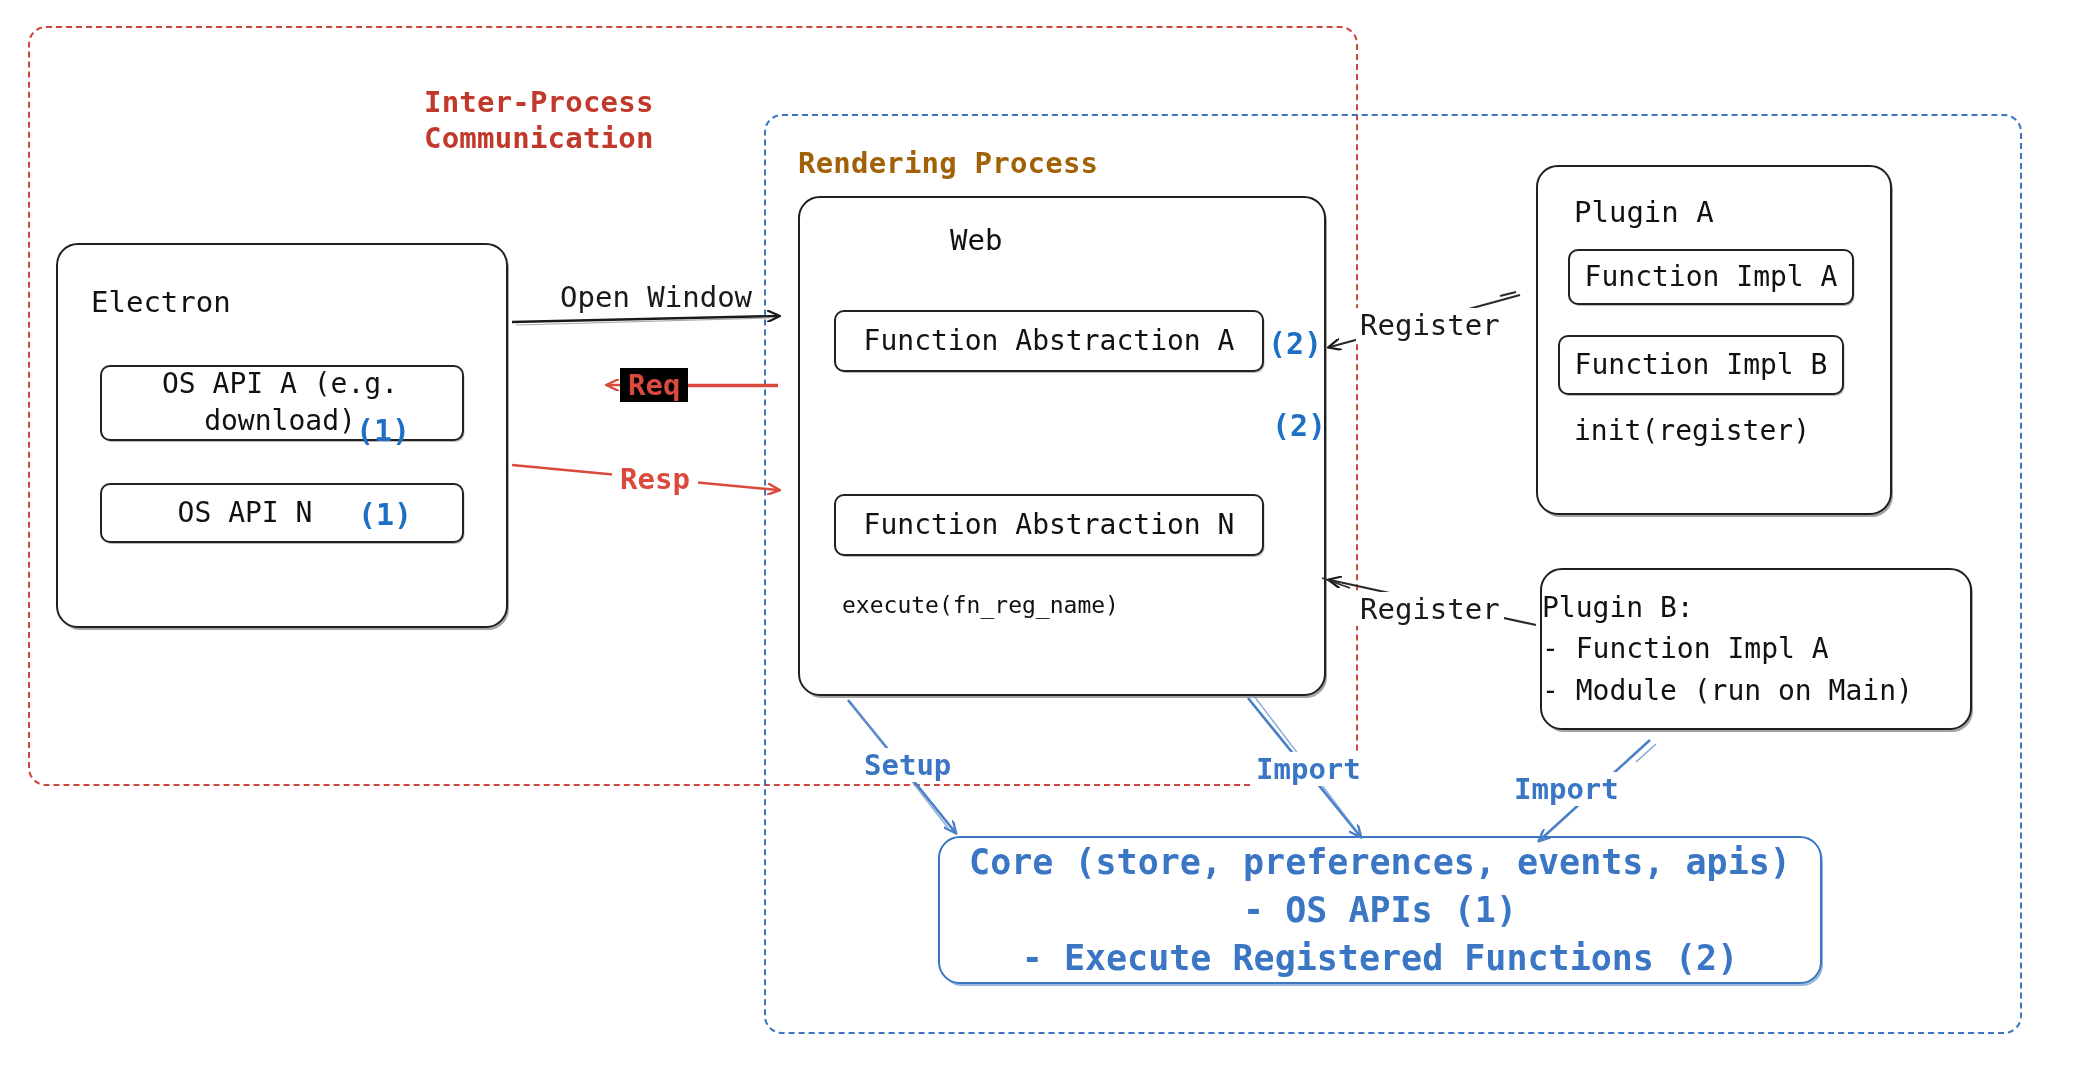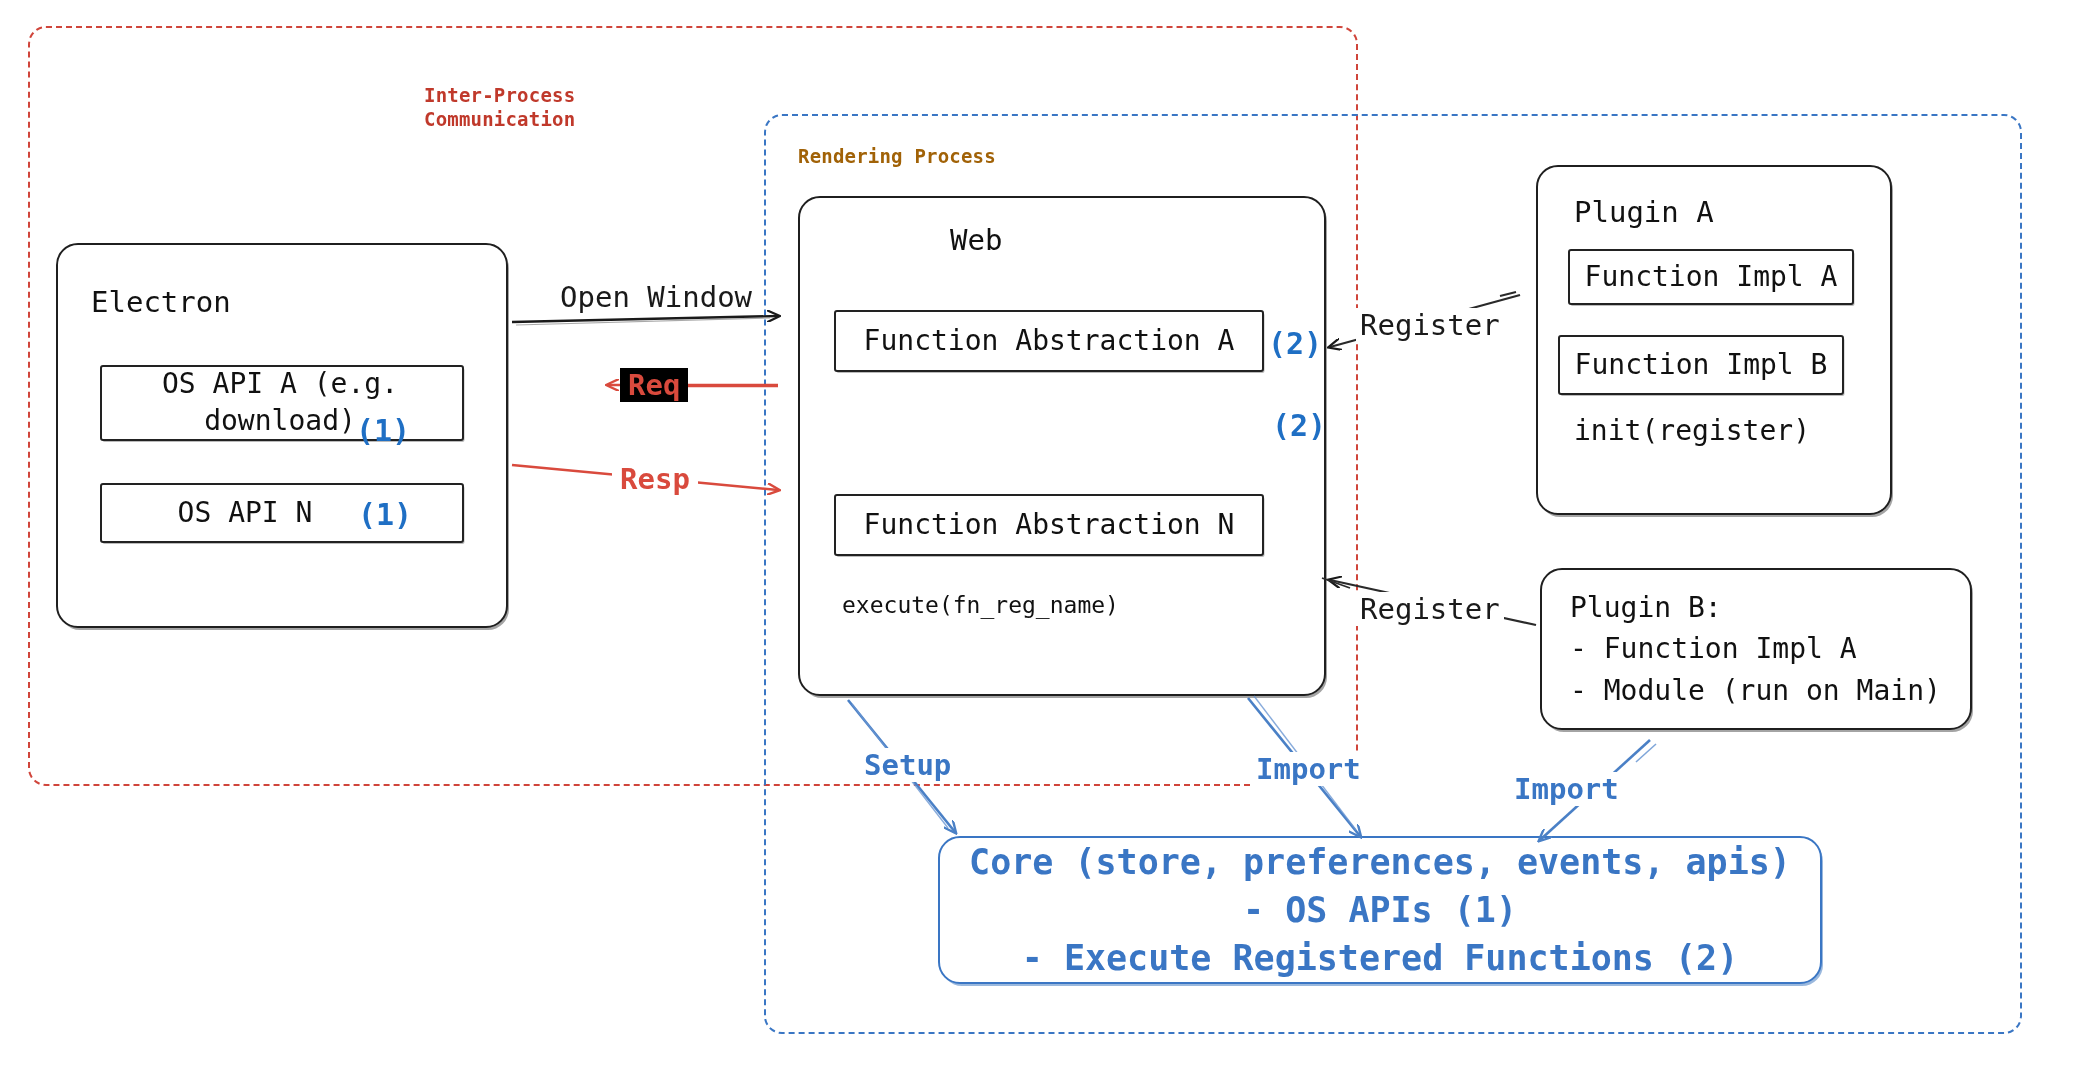--- a/index.html
+++ b/index.html
@@ -24,39 +24,39 @@
     border-style: dashed;
     border-width: 2.5px;
     border-radius: 18px;
     background: transparent;
   }
   .group-red  { border-color: #D0453B; }
   .group-blue { border-color: #3A76C4; }
 
   .group-label {
     position: absolute;
-    font-size: 19px;
+    font-size: 29px;
     font-weight: 600;
     letter-spacing: 0.2px;
     line-height: 1.25;
     white-space: pre-line;
   }
   .label-red  { color: #C0392B; }
   .label-blue { color: #a16207; }
 
   
   .box {
     border: 2.4px solid #1f1f1f;
     border-radius: 22px;
     background: #ffffff;
     box-shadow: 2px 3px 0 -1px rgba(90,90,90,0.55);
   }
   .box-inner {
     border: 2.2px solid #222222;
-    border-radius: 3px;
+    border-radius: 10px;
     background: #ffffff;
     box-shadow: 1.5px 2px 0 -1px rgba(120,120,120,0.5);
     display: flex;
     align-items: center;
     justify-content: center;
     text-align: center;
   }
   .box-title {
     position: absolute;
     font-size: 29px;
@@ -175,21 +175,21 @@
       <span class="mono-txt">Function Impl A</span>
     </div>
     <div class="abs box-inner" style="left:20px; top:168px; width:286px; height:60px;">
       <span class="mono-txt">Function Impl B</span>
     </div>
 
     <div class="abs mono-txt" style="left:36px; top:246px;">init(register)</div>
   </div>
 
   <div class="abs box" style="left:1540px; top:568px; width:432px; height:162px; display:flex; align-items:center;">
-    <div class="plugin-list" style="padding-left:28px;">Plugin B:
+    <div class="plugin-list" style="">Plugin B:
 - Function Impl A
 - Module (run on Main)</div>
   </div>
 
   <div class="abs core-box" style="left:938px; top:836px; width:884px; height:148px;">
     <div class="core-line">Core (store, preferences, events, apis)</div>
     <div class="core-line">- OS APIs (1)</div>
     <div class="core-line">- Execute Registered Functions (2)</div>
   </div>
 

